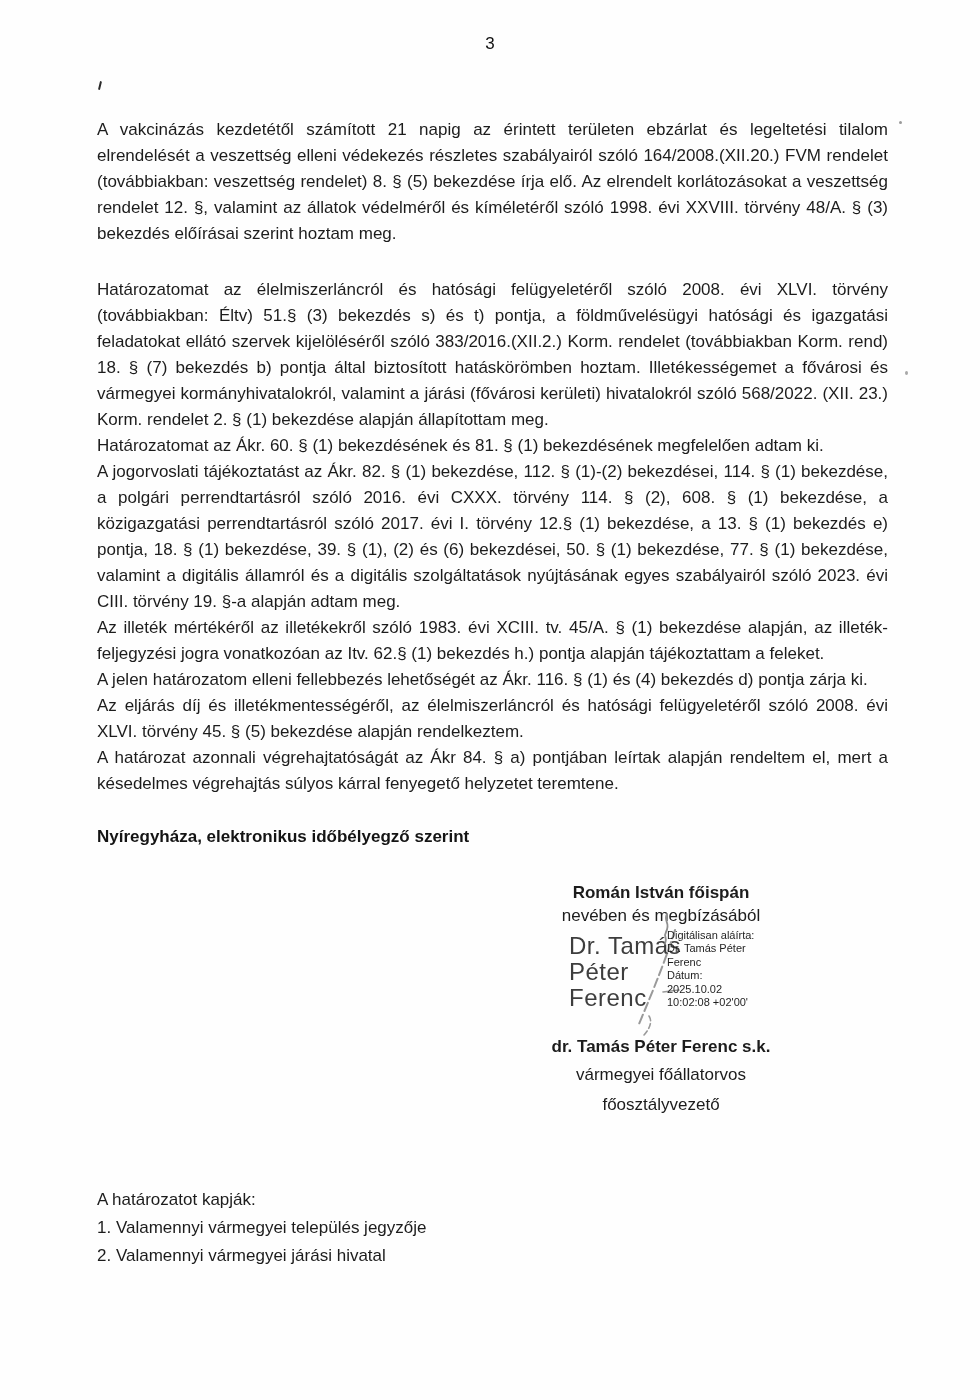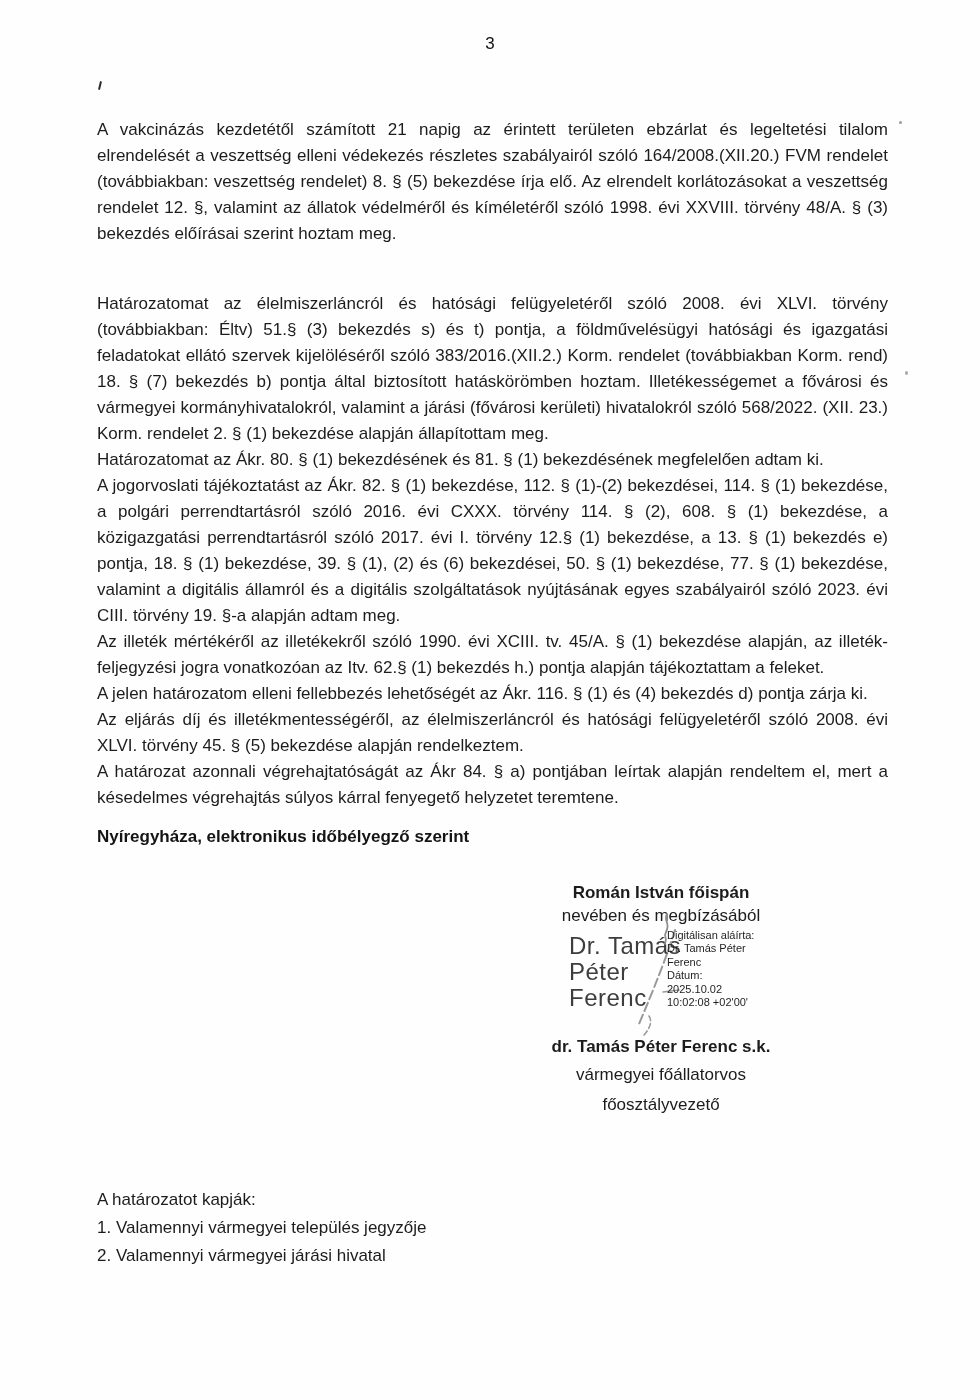--- a/index.html
+++ b/index.html
@@ -60,21 +60,21 @@
     top: 117px;
     width: 791px;
     font-size: 17px;
     line-height: 26px;
     text-align: justify;
   }
   .body-text p {
     margin: 0;
   }
   .body-text p.gap-after {
-    margin-bottom: 44px;
+    margin-bottom: 30px;
   }
   .dateline {
     position: absolute;
     left: 97px;
     top: 827px;
     font-size: 17px;
     font-weight: bold;
     color: #141414;
     text-align: center;
   }
@@ -151,23 +151,23 @@
 
   <div class="page-number">3</div>
 
   <div class="artifact-tick"></div>
   <div class="artifact-dot-1"></div>
   <div class="artifact-dot-2"></div>
 
   <div class="body-text">
     <p class="gap-after">A vakcinázás kezdetétől számított 21 napig az érintett területen ebzárlat és legeltetési tilalom elrendelését a veszettség elleni védekezés részletes szabályairól szóló 164/2008.(XII.20.) FVM rendelet (továbbiakban: veszettség rendelet) 8. § (5) bekezdése írja elő. Az elrendelt korlátozásokat a veszettség rendelet 12. §, valamint az állatok védelméről és kíméletéről szóló 1998. évi XXVIII. törvény 48/A. § (3) bekezdés előírásai szerint hoztam meg.</p>
     <p>Határozatomat az élelmiszerláncról és hatósági felügyeletéről szóló 2008. évi XLVI. törvény (továbbiakban: Éltv) 51.§ (3) bekezdés s) és t) pontja, a földművelésügyi hatósági és igazgatási feladatokat ellátó szervek kijelöléséről szóló 383/2016.(XII.2.) Korm. rendelet (továbbiakban Korm. rend) 18. § (7) bekezdés b) pontja által biztosított hatáskörömben hoztam. Illetékességemet a fővárosi és vármegyei kormányhivatalokról, valamint a járási (fővárosi kerületi) hivatalokról szóló 568/2022. (XII. 23.) Korm. rendelet 2. § (1) bekezdése alapján állapítottam meg.</p>
-    <p>Határozatomat az Ákr. 80. § (1) bekezdésének és 81. § (1) bekezdésének megfelelően adtam ki.</p>
+    <p>Határozatomat az Ákr. 60. § (1) bekezdésének és 81. § (1) bekezdésének megfelelően adtam ki.</p>
     <p>A jogorvoslati tájékoztatást az Ákr. 82. § (1) bekezdése, 112. § (1)-(2) bekezdései, 114. § (1) bekezdése, a polgári perrendtartásról szóló 2016. évi CXXX. törvény 114. § (2), 608. § (1) bekezdése, a közigazgatási perrendtartásról szóló 2017. évi I. törvény 12.§ (1) bekezdése, a 13. § (1) bekezdés e) pontja, 18. § (1) bekezdése, 39. § (1), (2) és (6) bekezdései, 50. § (1) bekezdése, 77. § (1) bekezdése, valamint a digitális államról és a digitális szolgáltatások nyújtásának egyes szabályairól szóló 2023. évi CIII. törvény 19. §-a alapján adtam meg.</p>
-    <p>Az illeték mértékéről az illetékekről szóló 1990. évi XCIII. tv. 45/A. § (1) bekezdése alapján, az illeték-feljegyzési jogra vonatkozóan az Itv. 62.§ (1) bekezdés h.) pontja alapján tájékoztattam a feleket.</p>
+    <p>Az illeték mértékéről az illetékekről szóló 1983. évi XCIII. tv. 45/A. § (1) bekezdése alapján, az illeték-feljegyzési jogra vonatkozóan az Itv. 62.§ (1) bekezdés h.) pontja alapján tájékoztattam a feleket.</p>
     <p>A jelen határozatom elleni fellebbezés lehetőségét az Ákr. 116. § (1) és (4) bekezdés d) pontja zárja ki.</p>
     <p>Az eljárás díj és illetékmentességéről, az élelmiszerláncról és hatósági felügyeletéről szóló 2008. évi XLVI. törvény 45. § (5) bekezdése alapján rendelkeztem.</p>
     <p>A határozat azonnali végrehajtatóságát az Ákr 84. § a) pontjában leírtak alapján rendeltem el, mert a késedelmes végrehajtás súlyos kárral fenyegető helyzetet teremtene.</p>
   </div>
 
   <div class="dateline">Nyíregyháza, elektronikus időbélyegző szerint</div>
 
   <div class="sig-block">
     <div class="sig-principal">Román István főispán</div>
     <div class="sig-onbehalf">nevében és megbízásából</div>

